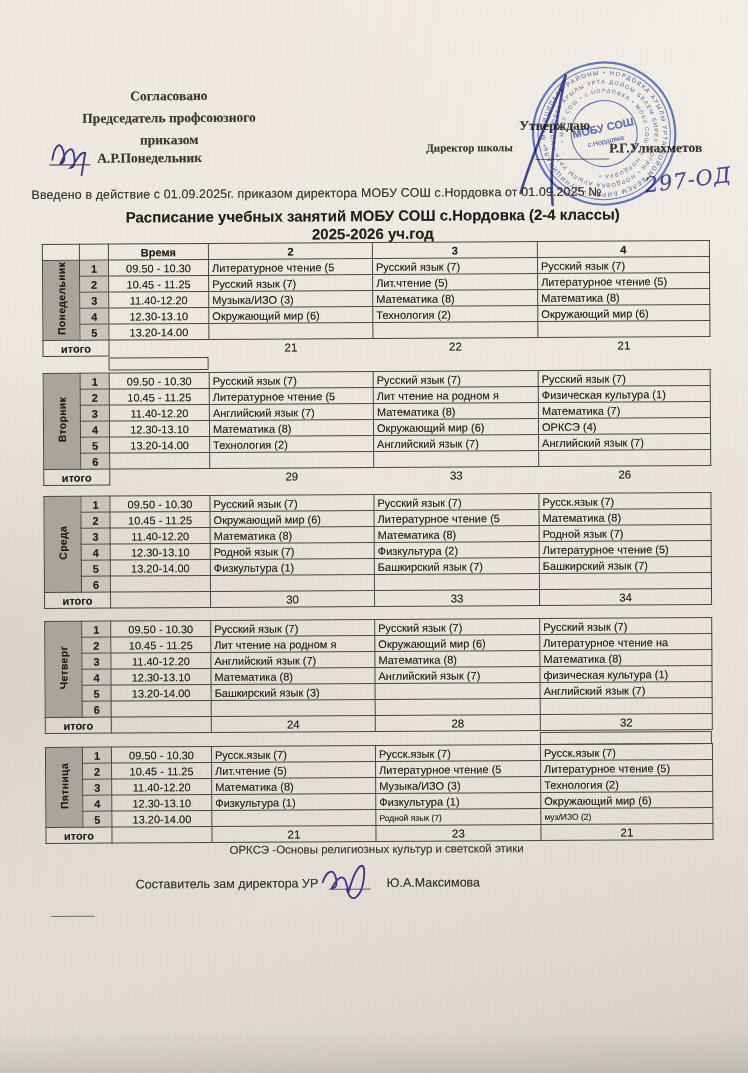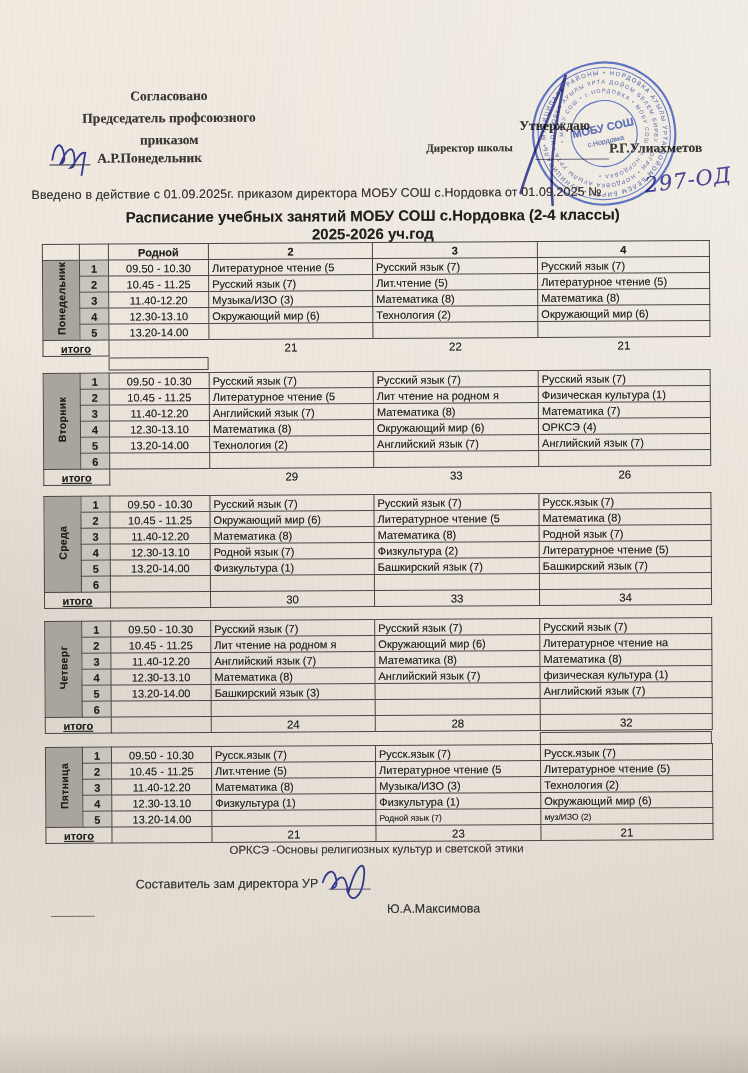--- a/index.html
+++ b/index.html
@@ -46,29 +46,29 @@
   table.sched td{border:1.3px solid var(--line); height:15px; line-height:14px;
                  padding:0 3px; white-space:nowrap; overflow:hidden; box-sizing:content-box;}
   td.col-head{text-align:center; font-weight:bold;}
   td.day-cell{background:var(--day); text-align:center; vertical-align:middle; padding:0;}
   td.day-cell .vtext{writing-mode:vertical-rl; transform:rotate(180deg); display:inline-block;
                      font-weight:bold; font-size:10.5px; letter-spacing:.3px; color:#1e1c1a;}
   td.num{background:var(--num); text-align:center; font-weight:bold;}
   td.time{text-align:center;}
   td.lesson.small{font-size:8.5px;}
   tr.total-row td{border:none;}
-  td.total-label{border:1.3px solid var(--line) !important; font-weight:bold; text-align:center;text-decoration:underline;}
+  td.total-label{border:1.3px solid var(--line) !important; font-weight:bold; text-align:center;}
   td.total-val{text-align:center; font-size:11.5px;}
   tr.total-row.bordered td{border:1.3px solid var(--line);}
   .hang{position:absolute; height:13px; border:1.3px solid var(--line); box-sizing:border-box;}
 
   #footnote{left:0; right:0; top:843px; text-align:center; font-size:11.5px; color:#3b3835;}
   #composer-prefix{left:133px; top:876px; font-size:12.5px; color:#34312e;}
   #composer-sig{left:316px; top:856px; mix-blend-mode:multiply;}
-  #composer-name{left:384px; top:876px; font-size:12.5px; color:#34312e;margin-top:26px;}
+  #composer-name{left:384px; top:876px; font-size:12.5px; color:#34312e;}
   #stray-line{left:48px; top:914px; width:44px; border-top:1.6px solid #56524c; opacity:.8;}
 </style>
 </head>
 <body>
 
 <div class="page">
   <div class="doc">
 
     <div class="abs serif" id="approval-left">
       <span>Согласовано</span><br>
@@ -119,21 +119,21 @@
               <col style="width: 29px;">
               <col style="width: 100px;">
               <col style="width: 164px;">
               <col style="width: 165px;">
               <col style="width: 172px;">
             </colgroup>
             <tbody>
               <tr>
                 <td></td>
                 <td></td>
-                <td class="col-head">Родной</td>
+                <td class="col-head">Время</td>
                 <td class="col-head">2</td>
                 <td class="col-head">3</td>
                 <td class="col-head">4</td>
               </tr>
               <tr>
                 <td class="day-cell" rowspan="5"><span class="vtext">Понедельник</span></td>
                 <td class="num">1</td>
                 <td class="time">09.50 - 10.30</td>
                 <td class="lesson">Литературное чтение (5</td>
                 <td class="lesson">Русский язык (7)</td>

